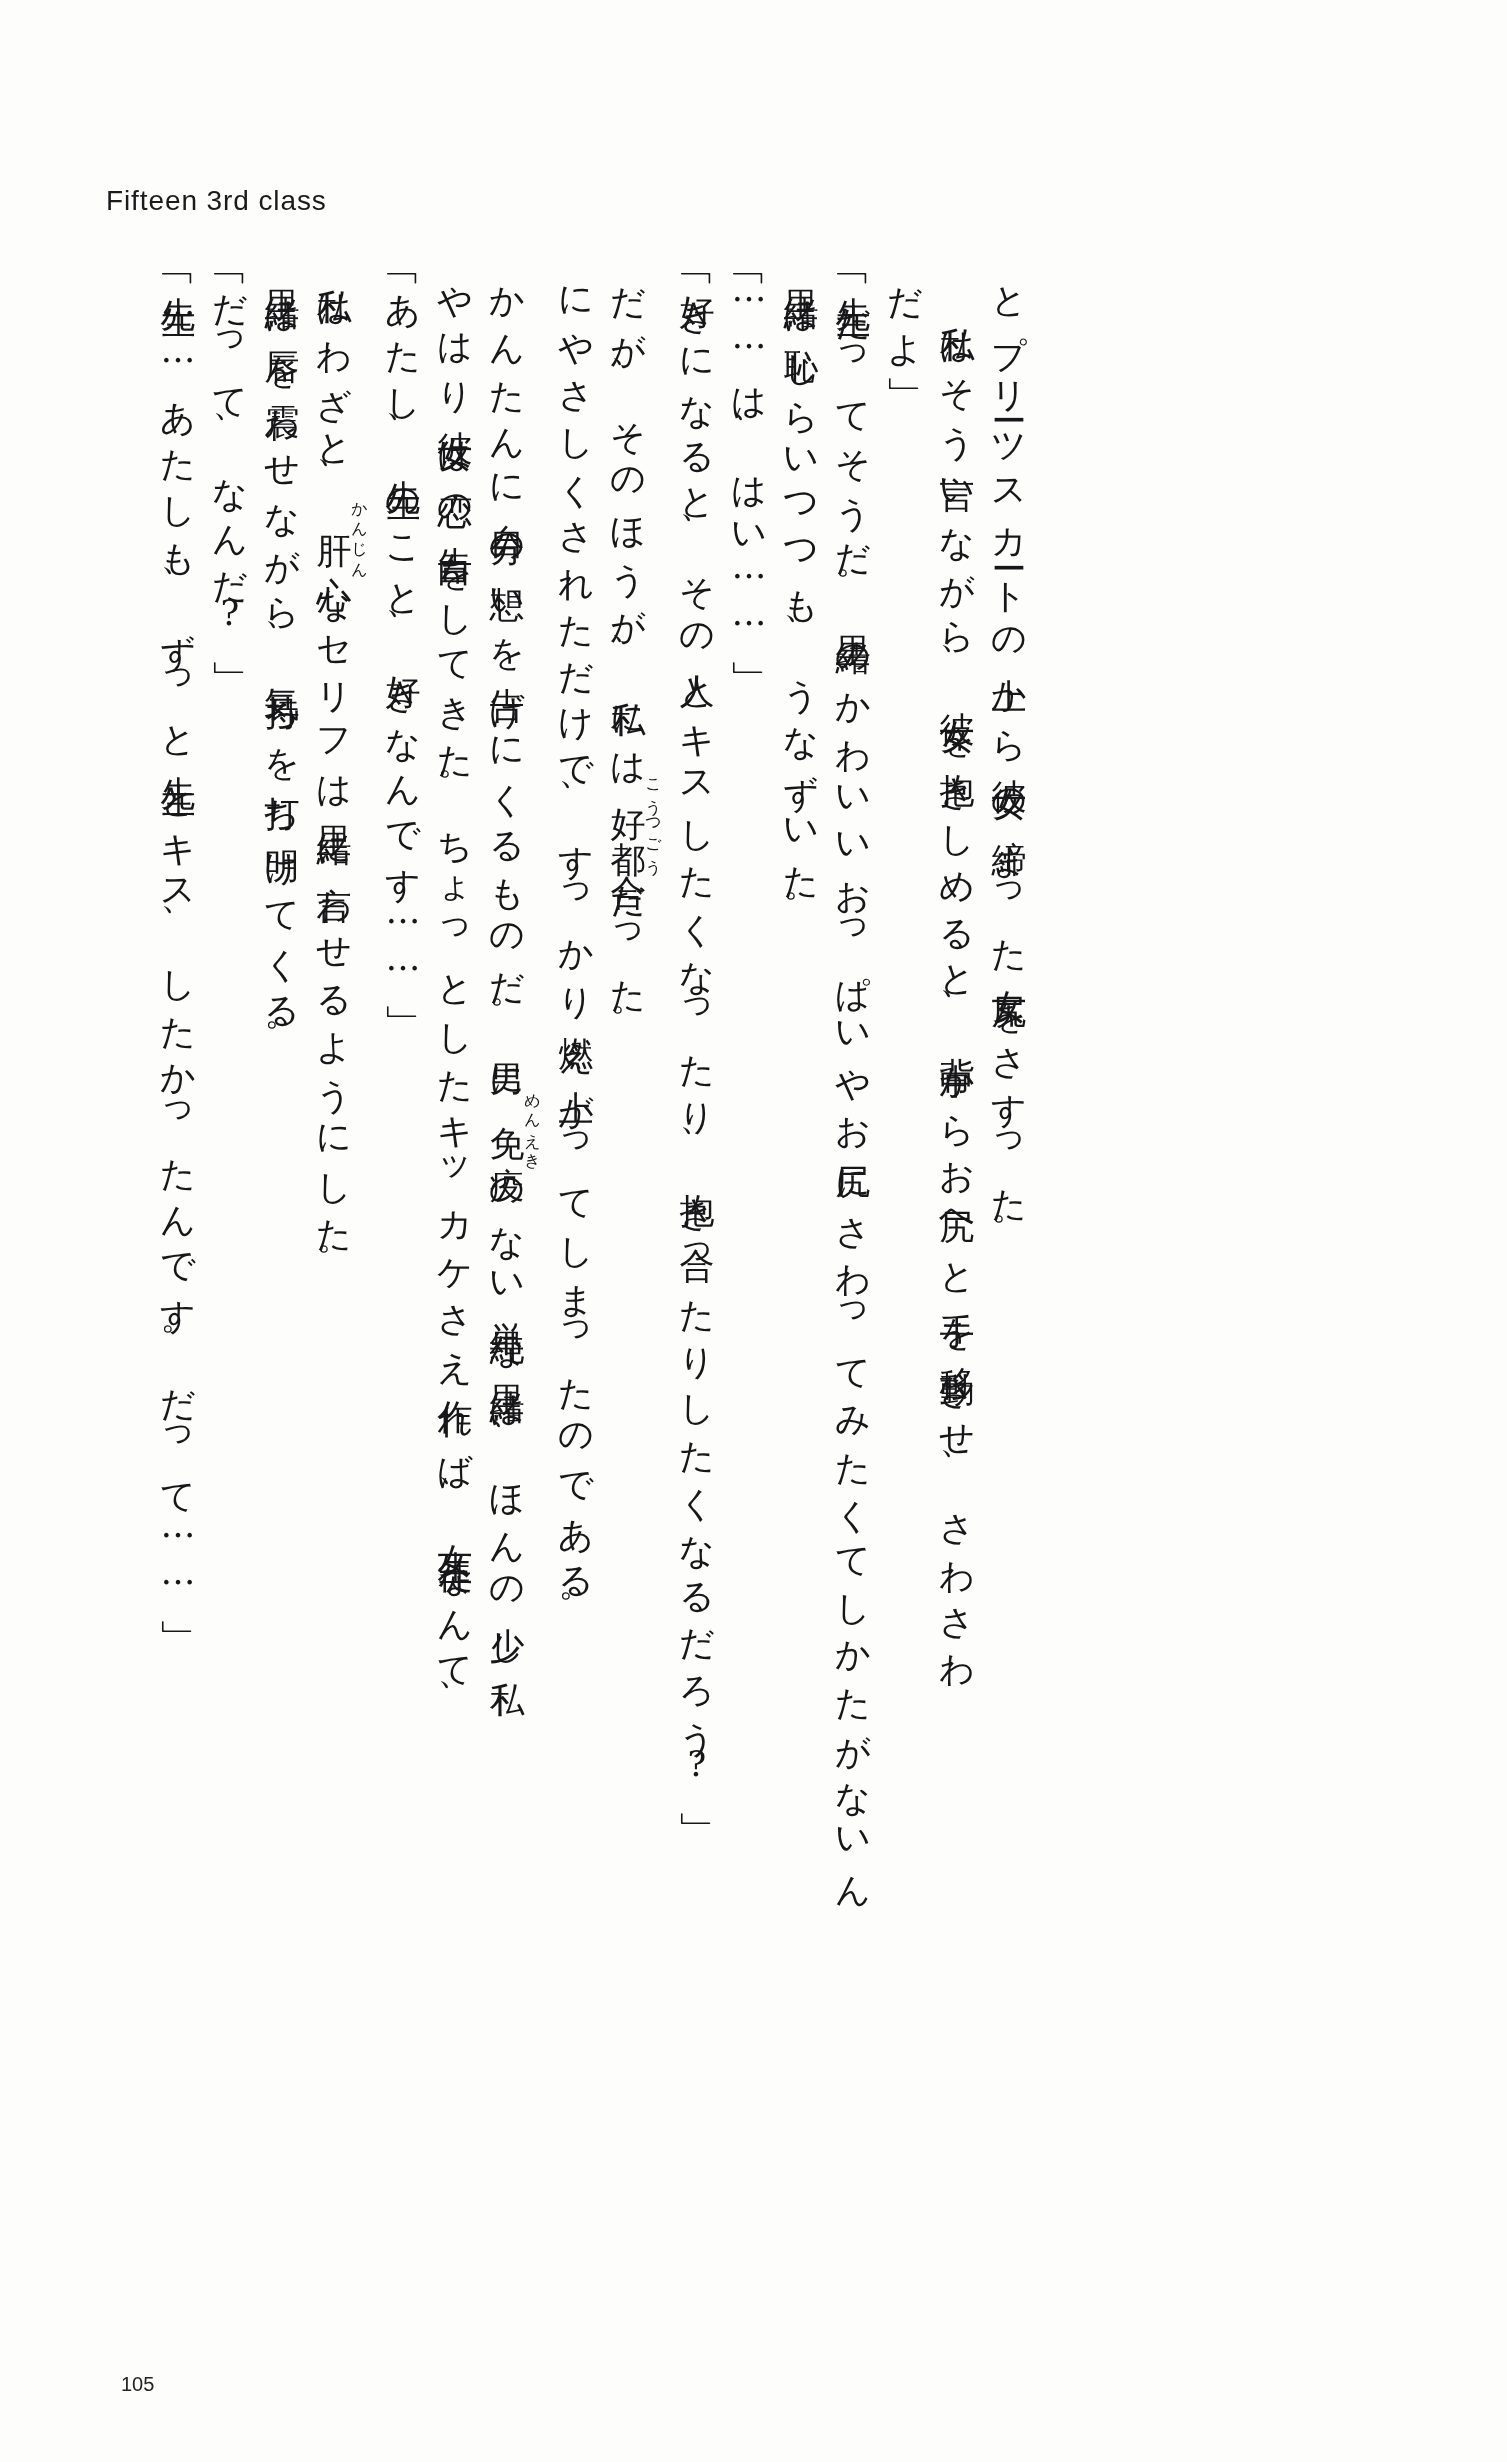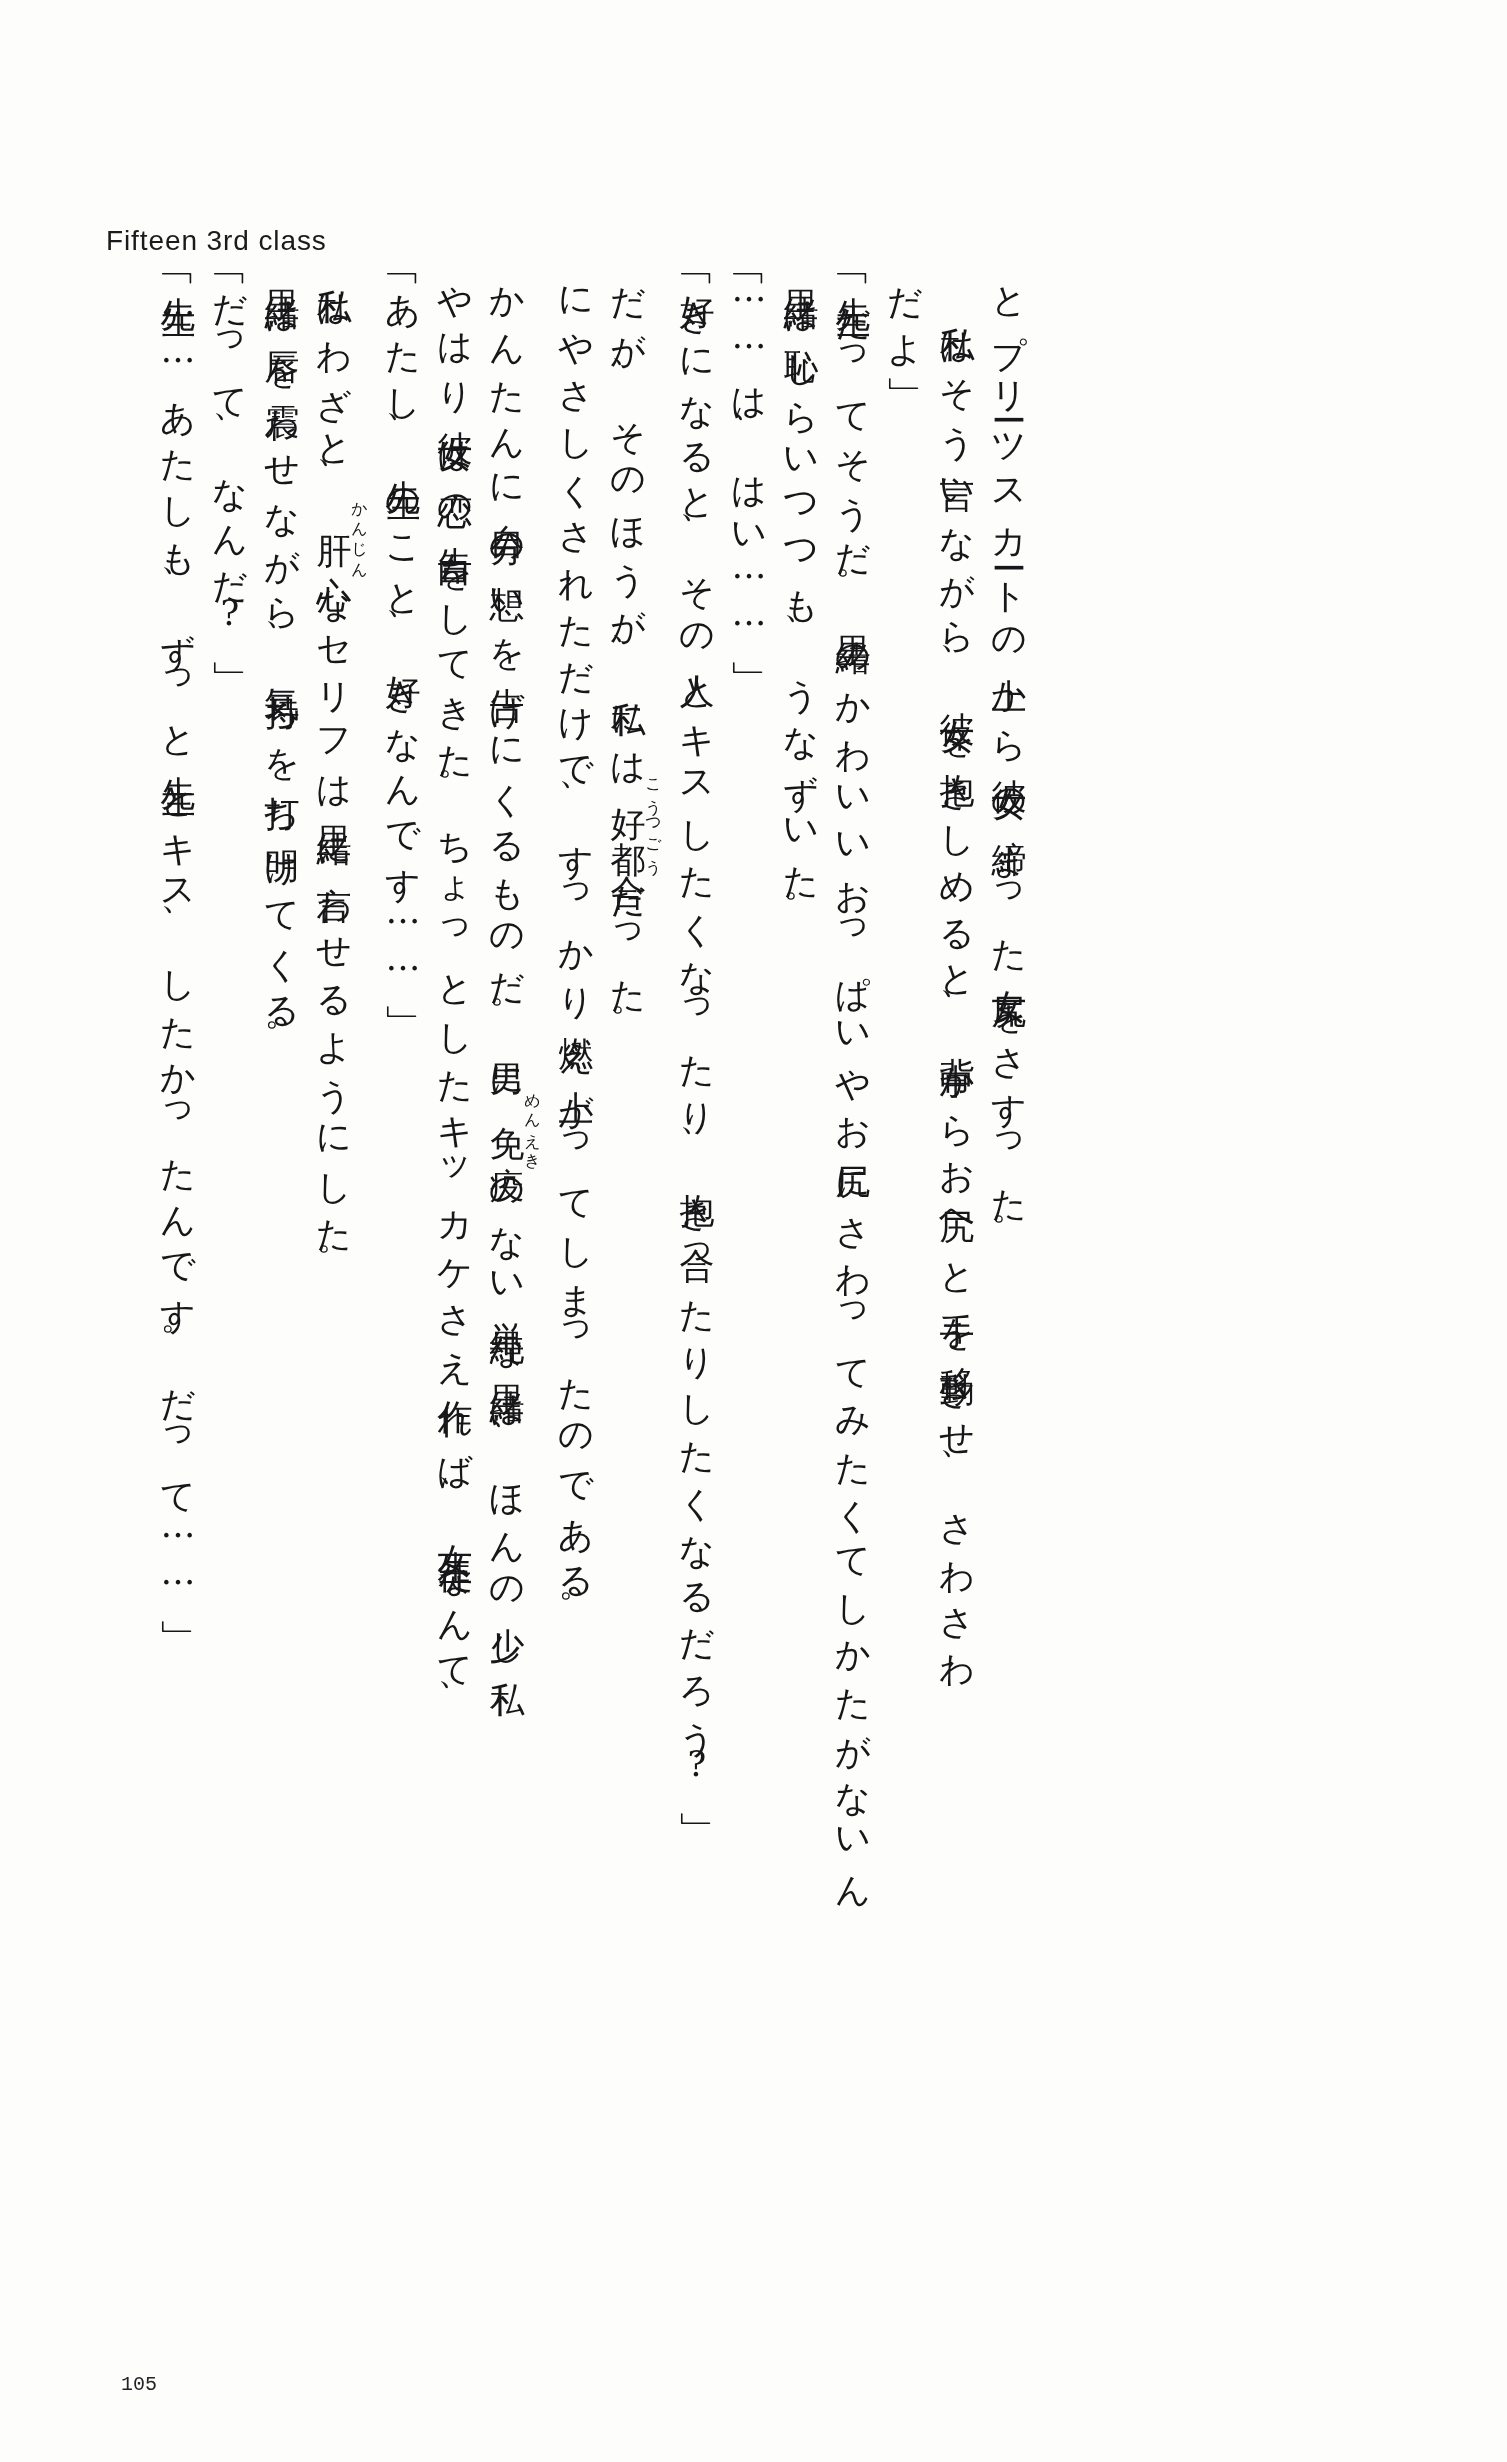--- a/index.html
+++ b/index.html
@@ -19,27 +19,26 @@
   }
   .running-head {
     position: absolute;
     top: 185px;
     left: 106px;
     font-family: "Liberation Sans", sans-serif;
     font-size: 28px;
     letter-spacing: 0.9px;
     color: #1b1b1e;
     white-space: nowrap;
-    margin-top: 40px;
   }
   .folio {
     position: absolute;
     bottom: 66px;
     left: 121px;
-    font-family: Liberation Mono, monospace;
+    font-family: Liberation Sans, sans-serif;
     font-size: 20px;
     color: #232327;
   }
 
   
   .body-text {
     position: absolute;
     top: 262px;
     right: 111px;
     height: 2006px;

